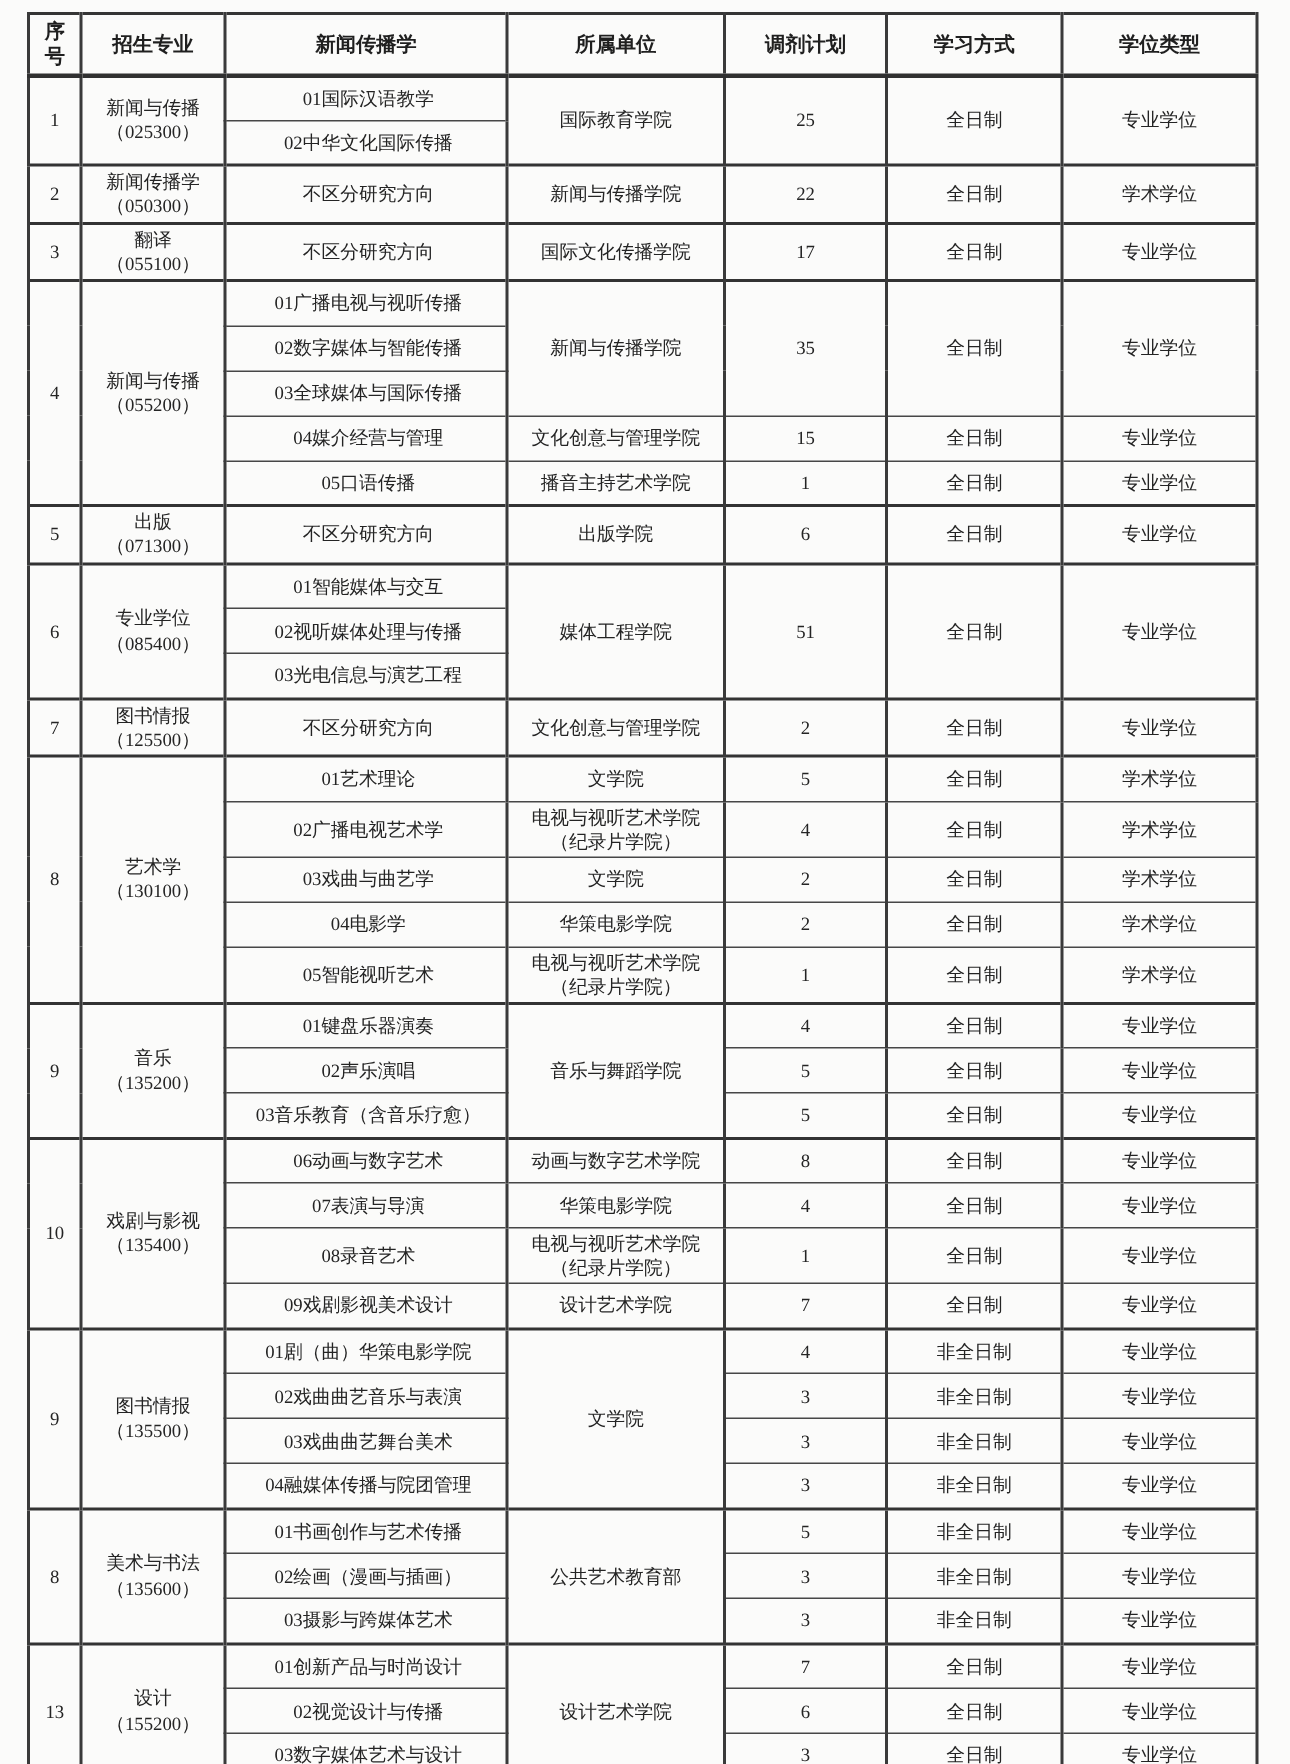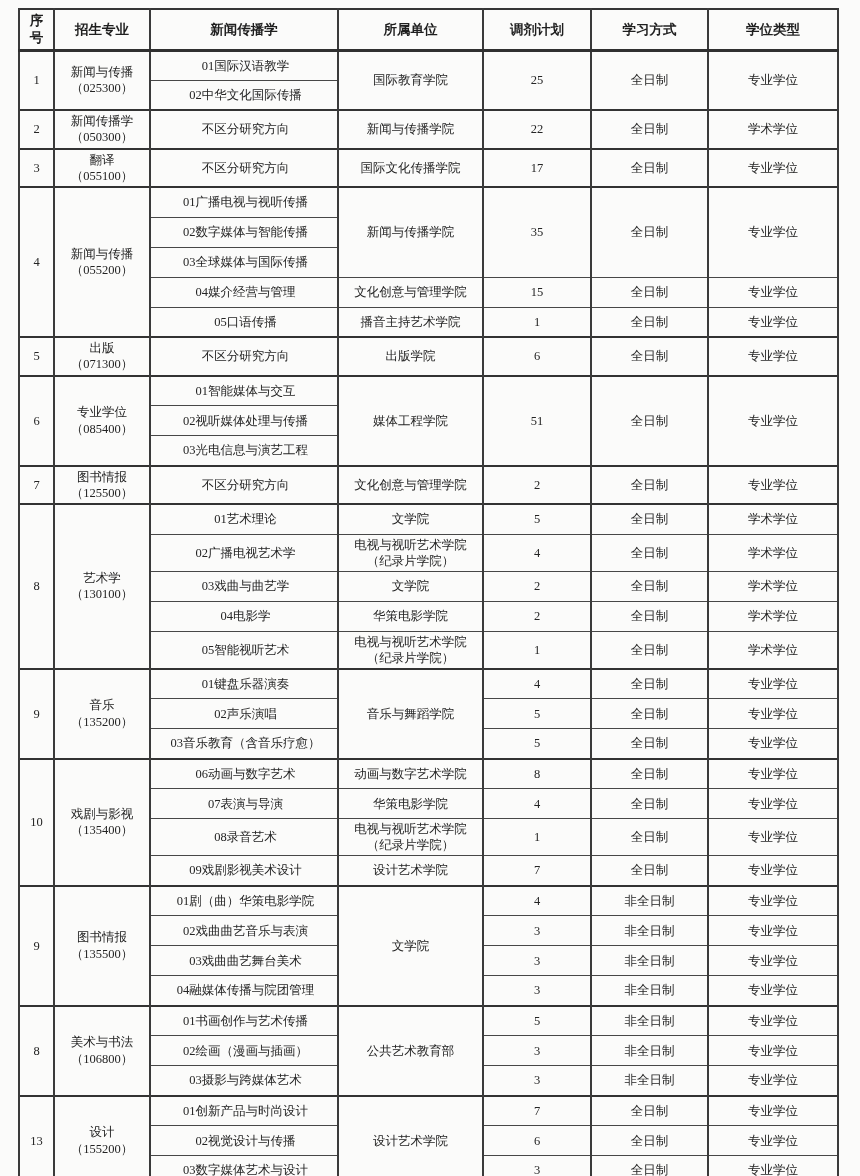--- a/index.html
+++ b/index.html
@@ -321,21 +321,21 @@
         <tr>
           <td class="direction-cell">04融媒体传播与院团管理</td>
           <td class="plan-cell">3</td>
           <td class="mode-cell">非全日制</td>
           <td class="degree-cell">专业学位</td>
         </tr>
         <tr class="major-start">
           <td rowspan="3" class="serial-cell">8</td>
           <td rowspan="3" class="major-cell">
             <div>美术与书法</div>
-            <div>（106800）</div>
+            <div>（135600）</div>
           </td>
           <td class="direction-cell">01书画创作与艺术传播</td>
           <td rowspan="3" class="unit-cell">公共艺术教育部</td>
           <td class="plan-cell">5</td>
           <td class="mode-cell">非全日制</td>
           <td class="degree-cell">专业学位</td>
         </tr>
         <tr>
           <td class="direction-cell">02绘画（漫画与插画）</td>
           <td class="plan-cell">3</td>

